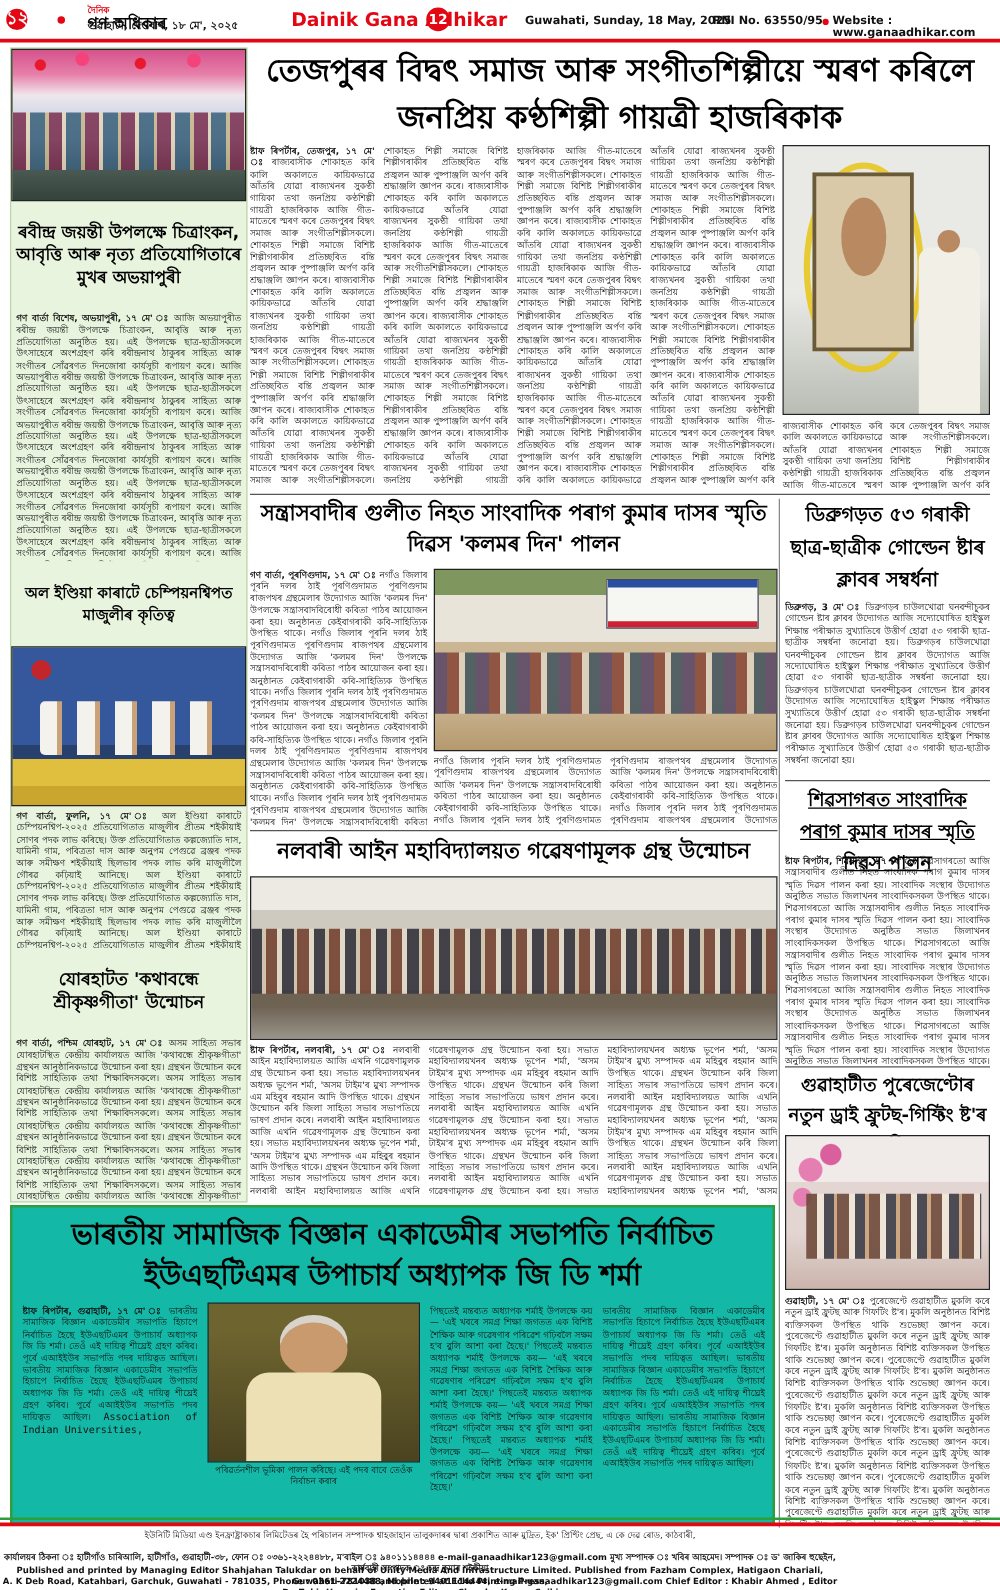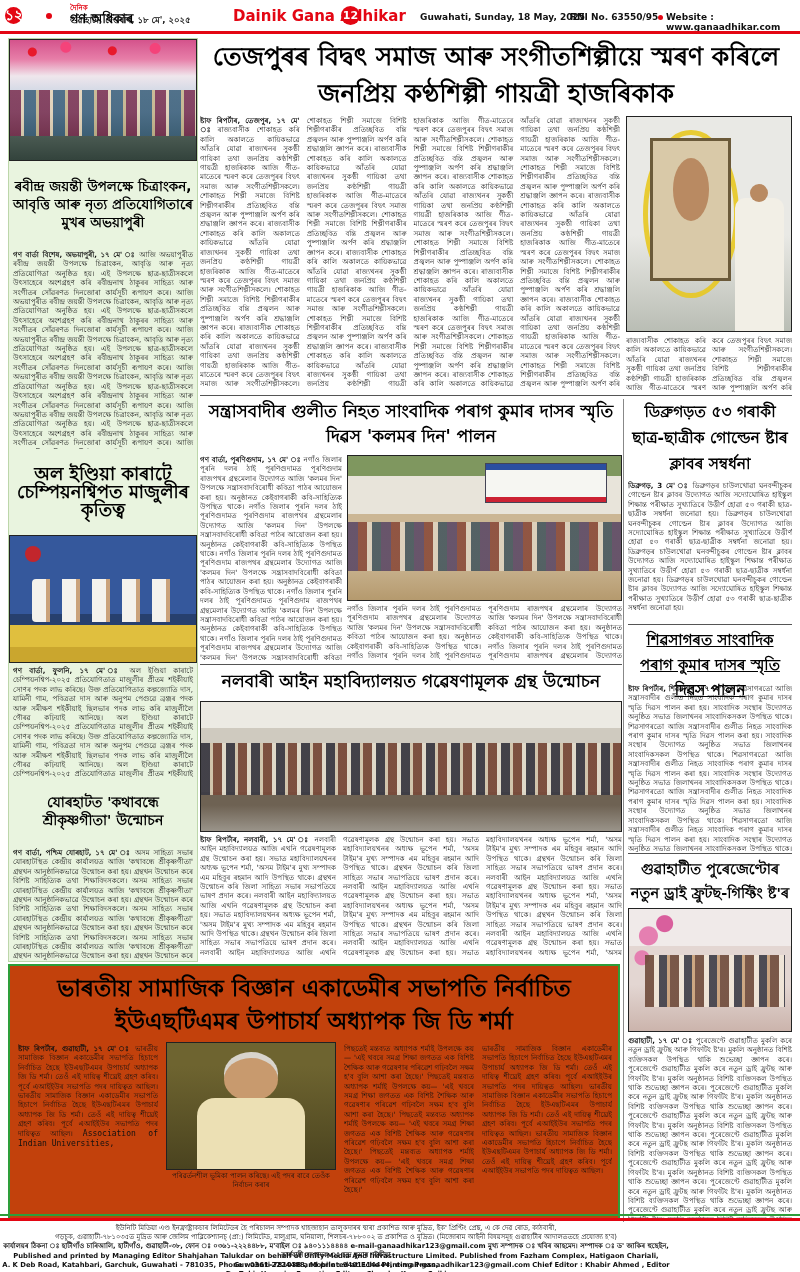--- a/index.html
+++ b/index.html
@@ -86,21 +86,21 @@
   #art3-body{position:absolute;left:200px;top:835px;width:422px;height:126px;column-count:3;column-gap:7px;}
   #rightcol-rule{position:absolute;left:623px;top:399px;width:1px;height:823px;background:#888;}
   #dib-hl{position:absolute;left:628px;top:399px;width:164px;height:78px;font-size:15.5px;line-height:26px;}
   #dib-body{position:absolute;left:628px;top:481px;width:164px;height:140px;}
   #siva-hl{position:absolute;left:628px;top:628px;width:164px;height:52px;font-size:15px;line-height:25px;text-decoration:underline;}
   #siva-body{position:absolute;left:628px;top:684px;width:164px;height:168px;}
   #store-hl{position:absolute;left:628px;top:857px;width:164px;height:48px;font-size:14.5px;line-height:24px;}
   #store-body{position:absolute;left:628px;top:1036px;width:164px;height:182px;}
   
   #ustm-box{position:absolute;left:8px;top:964px;width:612px;height:256px;border:2px solid #2e9e3a;
-            background:#c2410c;box-sizing:border-box;}
+            background:#14b8a6;box-sizing:border-box;}
   #ustm-hl{position:absolute;left:6px;top:6px;width:596px;font-size:23px;line-height:33px;}
   .ustm-col{position:absolute;top:78px;height:168px;}
   #ustm-c1{left:8px;width:140px;}
   #ustm-en{font-family:"DejaVu Sans Mono","Liberation Mono",monospace;font-size:8px;line-height:10px;}
   #ustm-cap{position:absolute;left:156px;top:206px;width:170px;font-size:7px;line-height:9px;text-align:center;}
   #ustm-c3{left:334px;width:130px;}
   #ustm-c4{left:472px;width:130px;}
   
   #rule-green{position:absolute;left:0;top:1214px;width:800px;height:2px;background:#2e9e3a;}
   #rule-red2{position:absolute;left:0;top:1218px;width:800px;height:3px;background:#e30613;}
@@ -128,21 +128,21 @@
   <div id="website">Website : www.ganaadhikar.com</div>
   <div id="hdr-rule"></div>
 
   <div id="leftcol">
     <div class="ph" id="photo-abhayapuri"></div>
     <div class="hl lc-hl">ৰবীন্দ্ৰ জয়ন্তী উপলক্ষে চিত্ৰাংকন, আবৃত্তি আৰু নৃত্য প্ৰতিযোগিতাৰে মুখৰ অভয়াপুৰী</div>
     <div class="body-txt lc-body" style="height:196px;">
       <b class="byline">গণ বাৰ্তা বিশেষ, অভয়াপুৰী, ১৭ মে' ঃ</b>
       <span>আজি অভয়াপুৰীত ৰবীন্দ্ৰ জয়ন্তী উপলক্ষে চিত্ৰাংকন, আবৃত্তি আৰু নৃত্য প্ৰতিযোগিতা অনুষ্ঠিত হয়। এই উপলক্ষে ছাত্ৰ-ছাত্ৰীসকলে উৎসাহেৰে অংশগ্ৰহণ কৰি ৰবীন্দ্ৰনাথ ঠাকুৰৰ সাহিত্য আৰু সংগীতৰ সোঁৱৰণত দিনজোৰা কাৰ্যসূচী ৰূপায়ণ কৰে। আজি অভয়াপুৰীত ৰবীন্দ্ৰ জয়ন্তী উপলক্ষে চিত্ৰাংকন, আবৃত্তি আৰু নৃত্য প্ৰতিযোগিতা অনুষ্ঠিত হয়। এই উপলক্ষে ছাত্ৰ-ছাত্ৰীসকলে উৎসাহেৰে অংশগ্ৰহণ কৰি ৰবীন্দ্ৰনাথ ঠাকুৰৰ সাহিত্য আৰু সংগীতৰ সোঁৱৰণত দিনজোৰা কাৰ্যসূচী ৰূপায়ণ কৰে। আজি অভয়াপুৰীত ৰবীন্দ্ৰ জয়ন্তী উপলক্ষে চিত্ৰাংকন, আবৃত্তি আৰু নৃত্য প্ৰতিযোগিতা অনুষ্ঠিত হয়। এই উপলক্ষে ছাত্ৰ-ছাত্ৰীসকলে উৎসাহেৰে অংশগ্ৰহণ কৰি ৰবীন্দ্ৰনাথ ঠাকুৰৰ সাহিত্য আৰু সংগীতৰ সোঁৱৰণত দিনজোৰা কাৰ্যসূচী ৰূপায়ণ কৰে। আজি অভয়াপুৰীত ৰবীন্দ্ৰ জয়ন্তী উপলক্ষে চিত্ৰাংকন, আবৃত্তি আৰু নৃত্য প্ৰতিযোগিতা অনুষ্ঠিত হয়। এই উপলক্ষে ছাত্ৰ-ছাত্ৰীসকলে উৎসাহেৰে অংশগ্ৰহণ কৰি ৰবীন্দ্ৰনাথ ঠাকুৰৰ সাহিত্য আৰু সংগীতৰ সোঁৱৰণত দিনজোৰা কাৰ্যসূচী ৰূপায়ণ কৰে। আজি অভয়াপুৰীত ৰবীন্দ্ৰ জয়ন্তী উপলক্ষে চিত্ৰাংকন, আবৃত্তি আৰু নৃত্য প্ৰতিযোগিতা অনুষ্ঠিত হয়। এই উপলক্ষে ছাত্ৰ-ছাত্ৰীসকলে উৎসাহেৰে অংশগ্ৰহণ কৰি ৰবীন্দ্ৰনাথ ঠাকুৰৰ সাহিত্য আৰু সংগীতৰ সোঁৱৰণত দিনজোৰা কাৰ্যসূচী ৰূপায়ণ কৰে। আজি অভয়াপুৰীত ৰবীন্দ্ৰ জয়ন্তী উপলক্ষে চিত্ৰাংকন, আবৃত্তি আৰু নৃত্য প্ৰতিযোগিতা অনুষ্ঠিত হয়। এই উপলক্ষে ছাত্ৰ-ছাত্ৰীসকলে উৎসাহেৰে অংশগ্ৰহণ কৰি ৰবীন্দ্ৰনাথ ঠাকুৰৰ সাহিত্য আৰু সংগীতৰ সোঁৱৰণত দিনজোৰা কাৰ্যসূচী ৰূপায়ণ কৰে। আজি অভয়াপুৰীত ৰবীন্দ্ৰ জয়ন্তী উপলক্ষে চিত্ৰাংকন, আবৃত্তি আৰু নৃত্য প্ৰতিযোগিতা অনুষ্ঠিত হয়। এই উপলক্ষে ছাত্ৰ-ছাত্ৰীসকলে উৎসাহেৰে অংশগ্ৰহণ কৰি ৰবীন্দ্ৰনাথ ঠাকুৰৰ সাহিত্য আৰু সংগীতৰ সোঁৱৰণত দিনজোৰা কাৰ্যসূচী ৰূপায়ণ কৰে।</span>
     </div>
-    <div class="hl lc-hl" style="font-size:18px;">অল ইণ্ডিয়া কাৰাটে চেম্পিয়নশ্বিপত মাজুলীৰ কৃতিত্ব</div>
+    <div class="hl lc-hl" style="font-size:12px;">অল ইণ্ডিয়া কাৰাটে চেম্পিয়নশ্বিপত মাজুলীৰ কৃতিত্ব</div>
     <div class="ph" id="photo-karate"></div>
     <div class="body-txt lc-body" style="height:108px;">
       <b class="byline">গণ বাৰ্তা, ফুলনি, ১৭ মে' ঃ</b>
       <span>অল ইণ্ডিয়া কাৰাটে চেম্পিয়নশ্বিপ-২০২৫ প্ৰতিযোগিতাত মাজুলীৰ প্ৰীতম শইকীয়াই সোণৰ পদক লাভ কৰিছে। উক্ত প্ৰতিযোগিতাত কল্পজ্যোতি দাস, যামিনী গাম, পবিত্ৰতা দাস আৰু অনুপম পেগুৱে ব্ৰঞ্জৰ পদক আৰু সমীক্ষণ শইকীয়াই ছিলভাৰ পদক লাভ কৰি মাজুলীলৈ গৌৰৱ কঢ়িয়াই আনিছে। অল ইণ্ডিয়া কাৰাটে চেম্পিয়নশ্বিপ-২০২৫ প্ৰতিযোগিতাত মাজুলীৰ প্ৰীতম শইকীয়াই সোণৰ পদক লাভ কৰিছে। উক্ত প্ৰতিযোগিতাত কল্পজ্যোতি দাস, যামিনী গাম, পবিত্ৰতা দাস আৰু অনুপম পেগুৱে ব্ৰঞ্জৰ পদক আৰু সমীক্ষণ শইকীয়াই ছিলভাৰ পদক লাভ কৰি মাজুলীলৈ গৌৰৱ কঢ়িয়াই আনিছে। অল ইণ্ডিয়া কাৰাটে চেম্পিয়নশ্বিপ-২০২৫ প্ৰতিযোগিতাত মাজুলীৰ প্ৰীতম শইকীয়াই সোণৰ পদক লাভ কৰিছে। উক্ত প্ৰতিযোগিতাত কল্পজ্যোতি দাস, যামিনী গাম, পবিত্ৰতা দাস আৰু অনুপম পেগুৱে ব্ৰঞ্জৰ পদক আৰু সমীক্ষণ শইকীয়াই ছিলভাৰ পদক লাভ কৰি মাজুলীলৈ গৌৰৱ কঢ়িয়াই আনিছে।</span>
     </div>
     <div class="hl lc-hl" style="font-size:14px;">যোৰহাটত 'কথাবন্ধে শ্ৰীকৃষ্ণগীতা' উন্মোচন</div>
     <div class="body-txt lc-body" style="flex:1;">
       <b class="byline">গণ বাৰ্তা, পশ্চিম যোৰহাট, ১৭ মে' ঃ</b>
       <span>অসম সাহিত্য সভাৰ যোৰহাটস্থিত কেন্দ্ৰীয় কাৰ্যালয়ত আজি 'কথাবন্ধে শ্ৰীকৃষ্ণগীতা' গ্ৰন্থখন আনুষ্ঠানিকভাৱে উন্মোচন কৰা হয়। গ্ৰন্থখন উন্মোচন কৰে বিশিষ্ট সাহিত্যিক তথা শিক্ষাবিদসকলে। অসম সাহিত্য সভাৰ যোৰহাটস্থিত কেন্দ্ৰীয় কাৰ্যালয়ত আজি 'কথাবন্ধে শ্ৰীকৃষ্ণগীতা' গ্ৰন্থখন আনুষ্ঠানিকভাৱে উন্মোচন কৰা হয়। গ্ৰন্থখন উন্মোচন কৰে বিশিষ্ট সাহিত্যিক তথা শিক্ষাবিদসকলে। অসম সাহিত্য সভাৰ যোৰহাটস্থিত কেন্দ্ৰীয় কাৰ্যালয়ত আজি 'কথাবন্ধে শ্ৰীকৃষ্ণগীতা' গ্ৰন্থখন আনুষ্ঠানিকভাৱে উন্মোচন কৰা হয়। গ্ৰন্থখন উন্মোচন কৰে বিশিষ্ট সাহিত্যিক তথা শিক্ষাবিদসকলে। অসম সাহিত্য সভাৰ যোৰহাটস্থিত কেন্দ্ৰীয় কাৰ্যালয়ত আজি 'কথাবন্ধে শ্ৰীকৃষ্ণগীতা' গ্ৰন্থখন আনুষ্ঠানিকভাৱে উন্মোচন কৰা হয়। গ্ৰন্থখন উন্মোচন কৰে বিশিষ্ট সাহিত্যিক তথা শিক্ষাবিদসকলে। অসম সাহিত্য সভাৰ যোৰহাটস্থিত কেন্দ্ৰীয় কাৰ্যালয়ত আজি 'কথাবন্ধে শ্ৰীকৃষ্ণগীতা' গ্ৰন্থখন আনুষ্ঠানিকভাৱে উন্মোচন কৰা হয়। গ্ৰন্থখন উন্মোচন কৰে বিশিষ্ট সাহিত্যিক তথা শিক্ষাবিদসকলে। অসম সাহিত্য সভাৰ যোৰহাটস্থিত কেন্দ্ৰীয় কাৰ্যালয়ত আজি 'কথাবন্ধে শ্ৰীকৃষ্ণগীতা' গ্ৰন্থখন আনুষ্ঠানিকভাৱে উন্মোচন কৰা হয়। গ্ৰন্থখন উন্মোচন কৰে বিশিষ্ট সাহিত্যিক তথা শিক্ষাবিদসকলে। অসম সাহিত্য সভাৰ যোৰহাটস্থিত কেন্দ্ৰীয় কাৰ্যালয়ত আজি 'কথাবন্ধে শ্ৰীকৃষ্ণগীতা' গ্ৰন্থখন আনুষ্ঠানিকভাৱে উন্মোচন কৰা হয়। গ্ৰন্থখন উন্মোচন কৰে বিশিষ্ট সাহিত্যিক তথা শিক্ষাবিদসকলে।</span>
     </div>
@@ -214,18 +214,17 @@
       <span>পিছতেই মন্তব্যত অধ্যাপক শৰ্মাই উপলক্ষে কয়— 'এই খবৰে সমগ্ৰ শিক্ষা জগতত এক বিশিষ্ট শৈক্ষিক আৰু গৱেষণাৰ পৰিৱেশ গঢ়িবলৈ সক্ষম হ'ব বুলি আশা কৰা হৈছে।' পিছতেই মন্তব্যত অধ্যাপক শৰ্মাই উপলক্ষে কয়— 'এই খবৰে সমগ্ৰ শিক্ষা জগতত এক বিশিষ্ট শৈক্ষিক আৰু গৱেষণাৰ পৰিৱেশ গঢ়িবলৈ সক্ষম হ'ব বুলি আশা কৰা হৈছে।' পিছতেই মন্তব্যত অধ্যাপক শৰ্মাই উপলক্ষে কয়— 'এই খবৰে সমগ্ৰ শিক্ষা জগতত এক বিশিষ্ট শৈক্ষিক আৰু গৱেষণাৰ পৰিৱেশ গঢ়িবলৈ সক্ষম হ'ব বুলি আশা কৰা হৈছে।' পিছতেই মন্তব্যত অধ্যাপক শৰ্মাই উপলক্ষে কয়— 'এই খবৰে সমগ্ৰ শিক্ষা জগতত এক বিশিষ্ট শৈক্ষিক আৰু গৱেষণাৰ পৰিৱেশ গঢ়িবলৈ সক্ষম হ'ব বুলি আশা কৰা হৈছে।'</span>
     </div>
     <div class="body-txt ustm-col" id="ustm-c4">
       <span>ভাৰতীয় সামাজিক বিজ্ঞান একাডেমীৰ সভাপতি হিচাপে নিৰ্বাচিত হৈছে ইউএছটিএমৰ উপাচাৰ্য অধ্যাপক জি ডি শৰ্মা। তেওঁ এই দায়িত্ব শীঘ্ৰেই গ্ৰহণ কৰিব। পূৰ্বে এআইইউৰ সভাপতি পদৰ দায়িত্বত আছিল। ভাৰতীয় সামাজিক বিজ্ঞান একাডেমীৰ সভাপতি হিচাপে নিৰ্বাচিত হৈছে ইউএছটিএমৰ উপাচাৰ্য অধ্যাপক জি ডি শৰ্মা। তেওঁ এই দায়িত্ব শীঘ্ৰেই গ্ৰহণ কৰিব। পূৰ্বে এআইইউৰ সভাপতি পদৰ দায়িত্বত আছিল। ভাৰতীয় সামাজিক বিজ্ঞান একাডেমীৰ সভাপতি হিচাপে নিৰ্বাচিত হৈছে ইউএছটিএমৰ উপাচাৰ্য অধ্যাপক জি ডি শৰ্মা। তেওঁ এই দায়িত্ব শীঘ্ৰেই গ্ৰহণ কৰিব। পূৰ্বে এআইইউৰ সভাপতি পদৰ দায়িত্বত আছিল।</span>
     </div>
   </div>
 
   <div id="rule-green"></div>
   <div id="rule-red2"></div>
   <div class="foot" id="foot1">ইউনিটি মিডিয়া এণ্ড ইনফ্ৰাষ্ট্ৰাকচাৰ লিমিটেডৰ হৈ পৰিচালন সম্পাদক শ্বাহজাহান তালুকদাৰৰ দ্বাৰা প্ৰকাশিত আৰু মুদ্ৰিত, ইক' প্ৰিণ্টিং প্ৰেছ, এ কে দেৱ ৰোড, কাঠবাৰী,</div>
-  <div class="foot" id="foot2">গড়চুক, গুৱাহাটী-৭৮১০৩৫ত মুদ্ৰিত আৰু জেলিম পাব্লিকেশ্যানচ্ (প্ৰা:) লিমিটেড, মালুগ্ৰাম, ঘনিয়ালা, শিলচৰ-৭৮৮০০২ ত প্ৰকাশিত ও মুদ্ৰিত। (মিজোৰাম আইনী বিষয়সমূহ গুৱাহাটীৰ আদালততহে প্ৰযোজ্য হ'ব)</div>
   <div class="foot" id="foot3">কাৰ্যালয়ৰ ঠিকনা ঃ হাটীগাঁও চাৰিআলি, হাটীগাঁও, গুৱাহাটী-৩৮, ফোন ঃ ০৩৬১-২২২৪৪৮৮, ম'বাইল ঃ ৯৪০১১১৪৪৪৪ e-mail-ganaadhikar123@gmail.com  মুখ্য সম্পাদক ঃ খবিৰ আহমেদ।  সম্পাদক ঃ ড' জাকিৰ হুছেইন, কাৰ্যবাহী সম্পাদক ঃ চন্দ্ৰ কুমাৰ শইকীয়া</div>
   <div class="foot" id="foot4">Published and printed by Managing Editor Shahjahan Talukdar on behalf of Unity Media  And Infrastructure Limited. Published from Fazham Complex, Hatigaon Chariali, Guwahati-781038 and printed at Echo Printing Press,</div>
   <div class="foot" id="foot5">A. K Deb Road, Katahbari, Garchuk, Guwahati - 781035,  Phone : 0361-2224488, Mobile : 9401114444, e-mail-ganaadhikar123@gmail.com  Chief Editor : Khabir Ahmed , Editor : Dr. Zakir Hussain, Executive Editor : Chandra Kumar Saikia</div>
 
 </div>
 
 </body></html>

